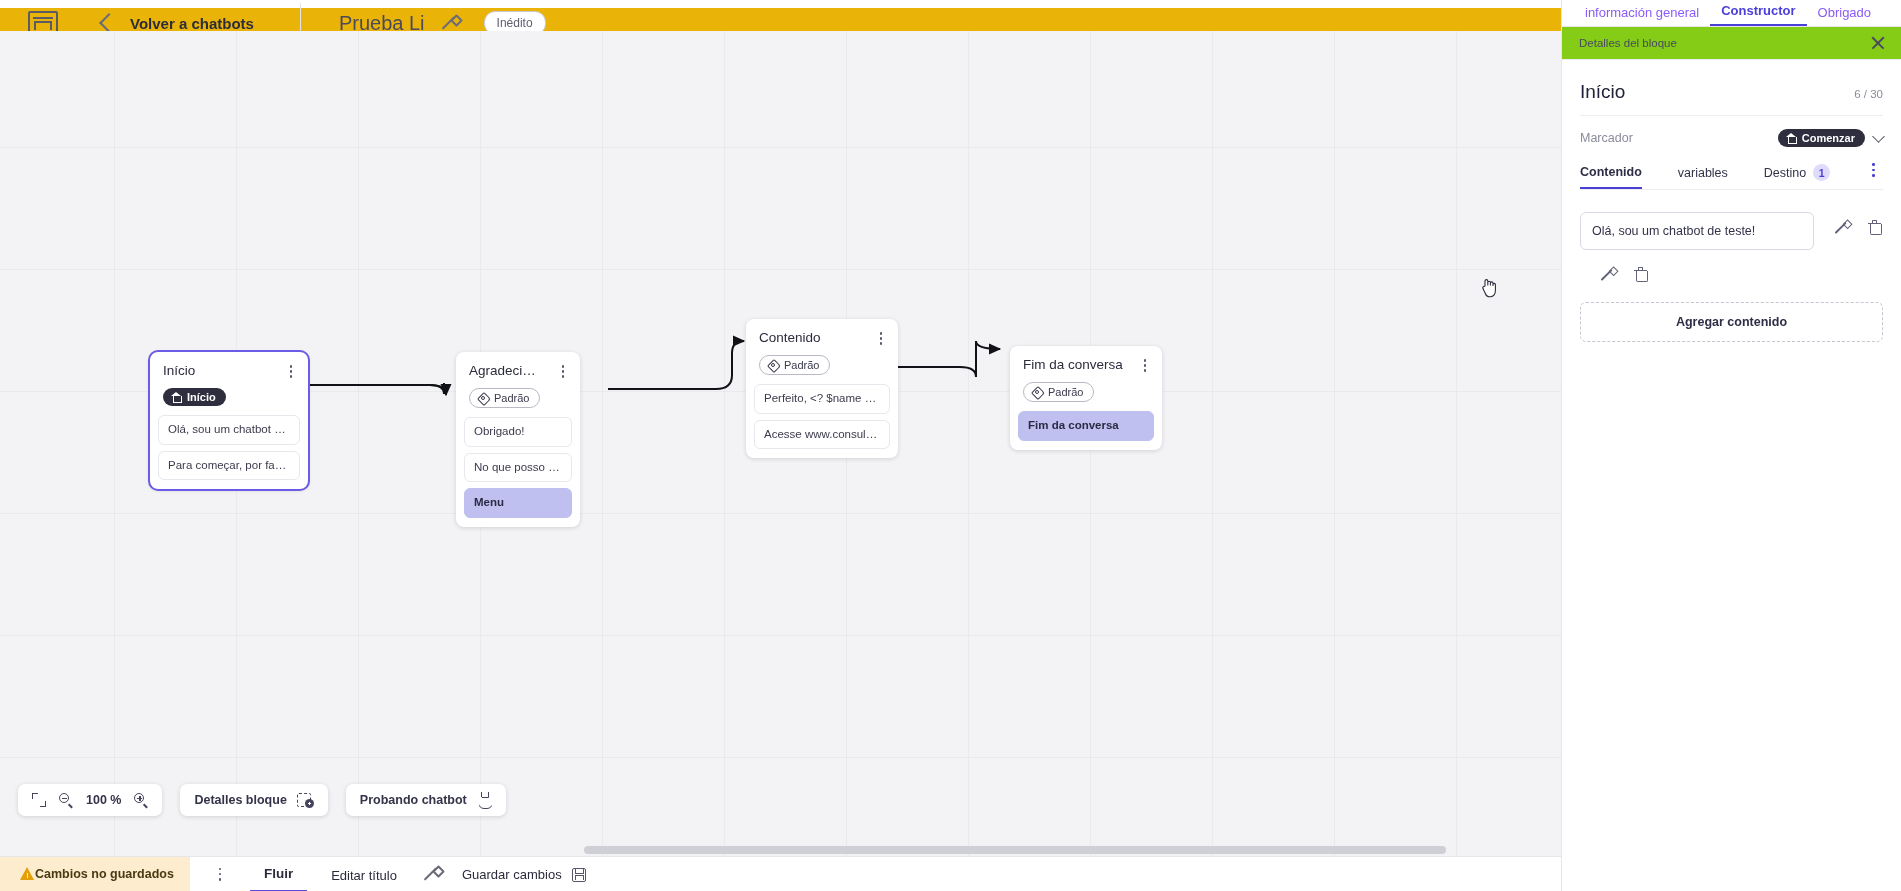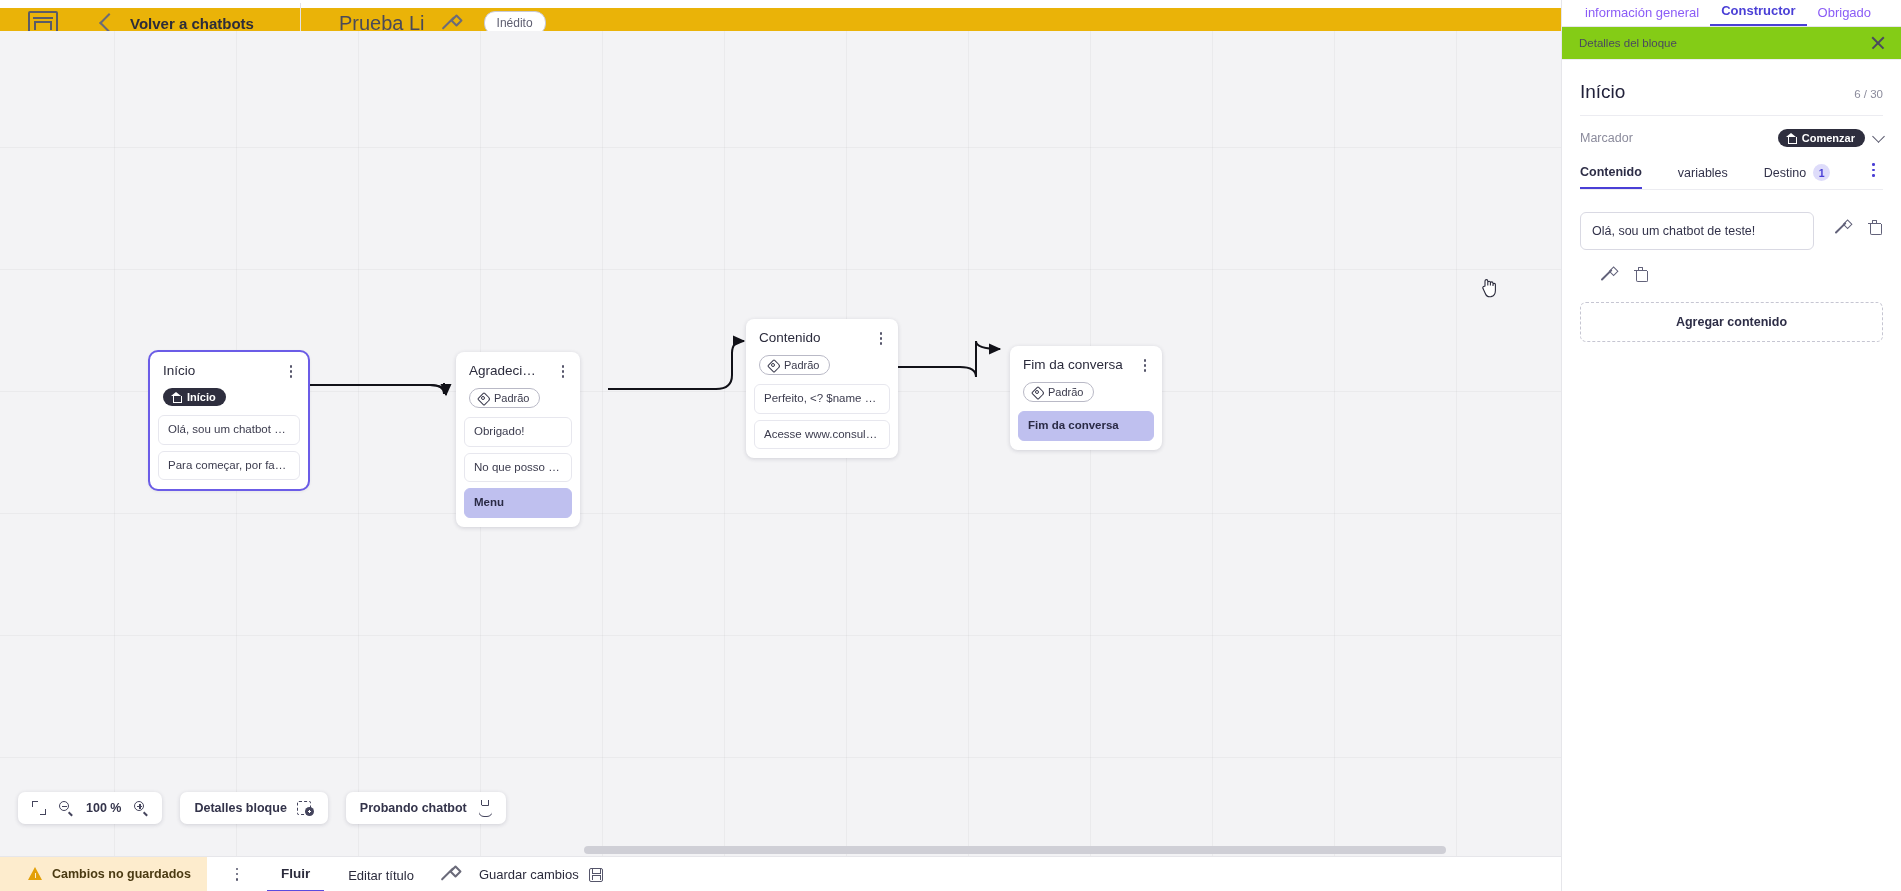--- a/index.html
+++ b/index.html
@@ -133,21 +133,21 @@
     white-space: nowrap; overflow: hidden; text-overflow: ellipsis;
   }
   .msg.menu {
     background: #bfc0ef; border-color: #bfc0ef; color: #2a2a45; font-weight: 700;
   }
   .msg.endchat {
     background: #bfc0ef; border-color: #bfc0ef; color: #2a2a45; font-weight: 700;
   }
 
   
-  .bottom-tools { position: absolute; left: 18px; bottom: 32px; display: flex; gap: 18px; }
+  .bottom-tools { position: absolute; left: 18px; bottom: 40px; display: flex; gap: 18px; }
   .tool-group {
     background: #fff; border-radius: 7px; box-shadow: 0 1px 4px rgba(30,30,60,0.16);
     height: 32px; display: flex; align-items: center; padding: 0 14px; gap: 13px;
   }
   .tool-btn { display: flex; align-items: center; gap: 10px; cursor: pointer; }
   .tool-text { font-size: 12.5px; color: #33334a; font-weight: 700; white-space: nowrap; }
   .zoom-val { font-size: 12.5px; color: #33334a; font-weight: 700; }
   .ico-fit { width: 14px; height: 14px; position: relative; }
   .ico-fit::before, .ico-fit::after {
     content:""; position:absolute; width:5px; height:5px; border:1.6px solid #44445c;
@@ -205,22 +205,22 @@
     background: #cfcfd6; border-radius: 4px;
   }
 
   
   .statusbar {
     position: absolute; left: 0; bottom: 0; width: 1561px; height: 35px;
     background: #fff; border-top: 1px solid #e6e6ea;
     display: flex; align-items: center;
   }
   .unsaved {
-    height: 35px; display: flex; align-items: center; gap: 9px;
-    background: #fdeccd; padding: 0 16px 0 28px;
+    height: 35px; display: flex; align-items: center; 
+    background: #fdeccd; padding: 0 16px 0 20px;
   }
   .ico-warn { width: 15px; height: 14px; position: relative; flex: none; }
   .ico-warn::before {
     content:""; position:absolute; left:0; top:0; width:0; height:0;
     border-left:7.5px solid transparent; border-right:7.5px solid transparent;
     border-bottom:13px solid #e3a008;
   }
   .ico-warn::after {
     content:""; position:absolute; left:6.7px; top:6px; width:1.4px; height:5px;
     background:#fdeccd;

